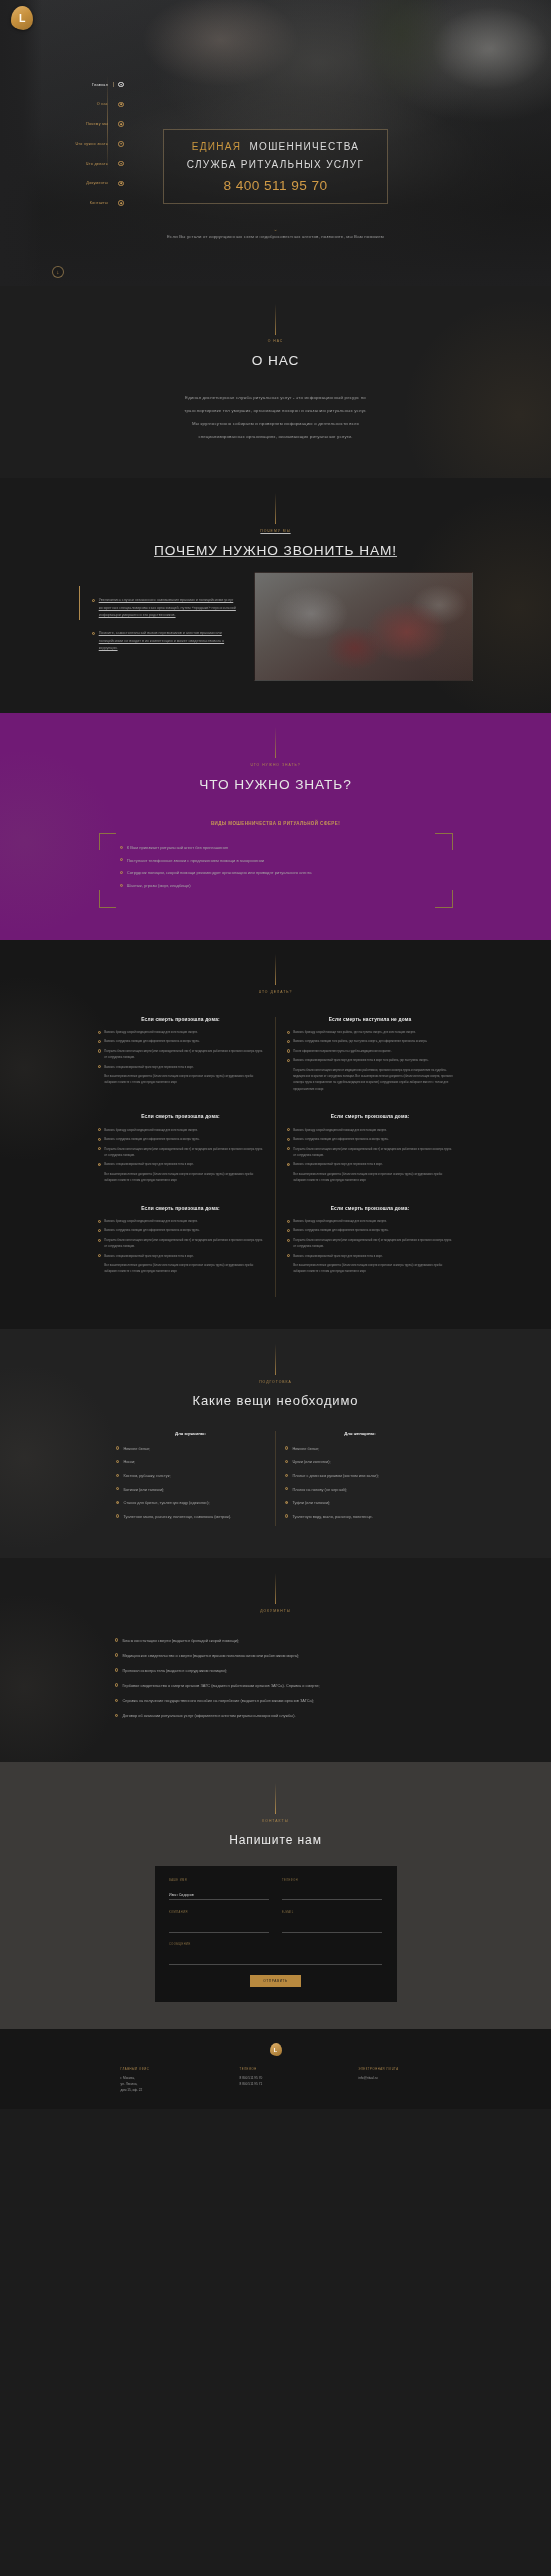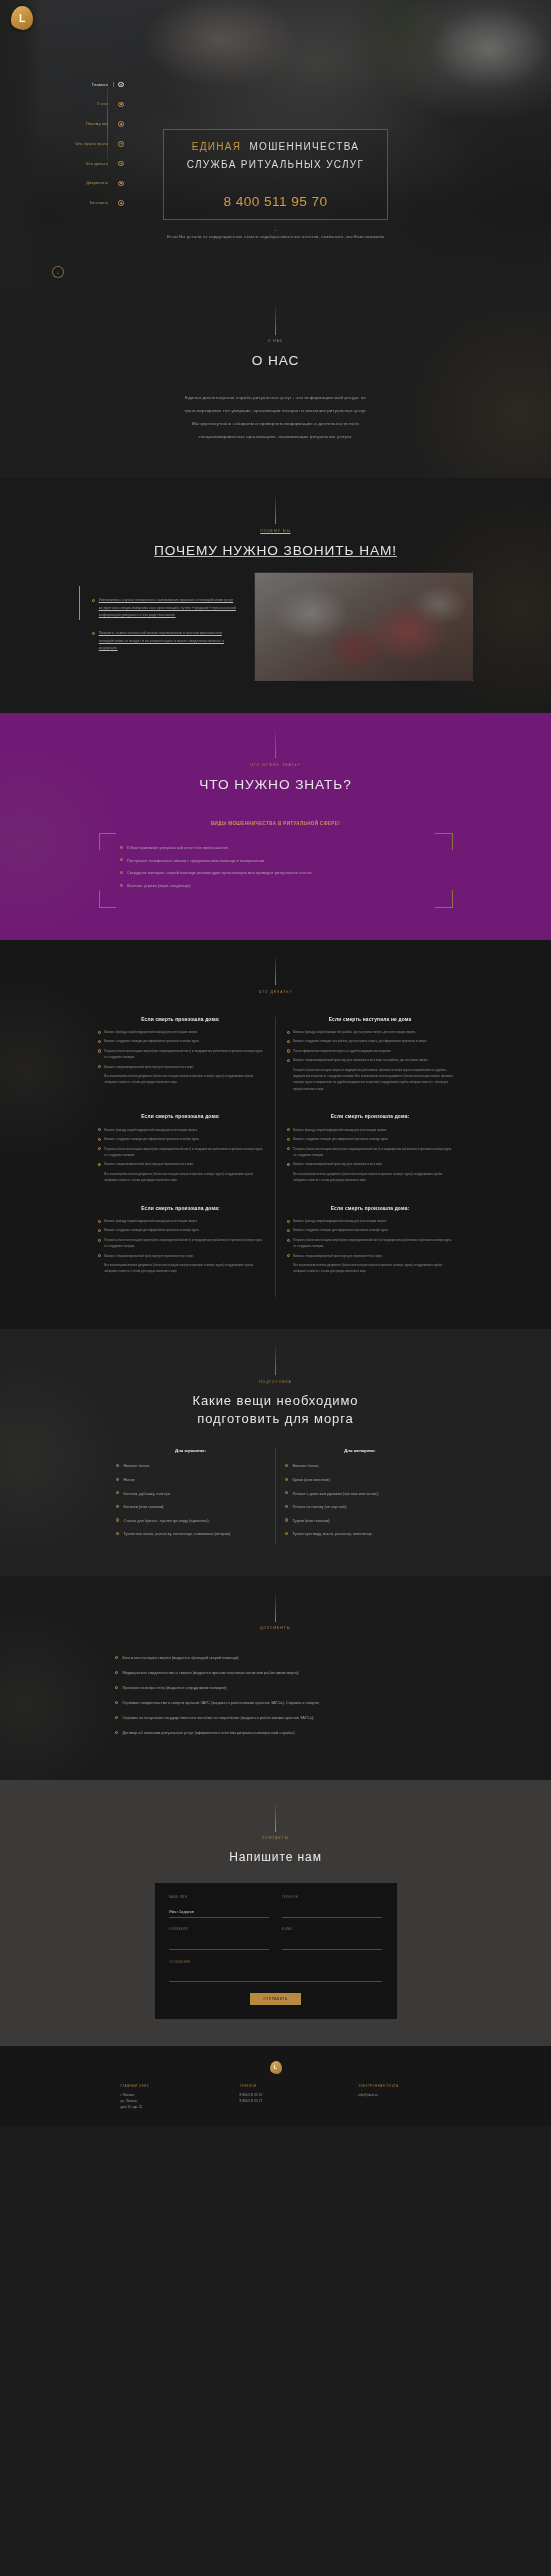--- a/index.html
+++ b/index.html
@@ -57,21 +57,21 @@
   .nav-item.active .nav-dot::after{background:#ededed;}
 
   .hero-card{
     position:absolute;left:163px;top:129px;width:225px;
     border:0.8px solid rgba(172,146,104,.45);
     padding:11.3px 8px 10.5px;text-align:center;
     background:rgba(26,26,26,.30);
   }
   .hero-l1{font-size:10px;letter-spacing:1.3px;color:#dcdcdc;margin-bottom:6.4px;font-weight:300;}
   .hero-l1 .accent{color:#c9963f;}
-  .hero-l2{font-size:10px;letter-spacing:1.3px;color:#dcdcdc;margin-bottom:24px;font-weight:300;}
+  .hero-l2{font-size:10px;letter-spacing:1.3px;color:#dcdcdc;margin-bottom:8px;font-weight:300;}
   .hero-phone{font-size:13.7px;letter-spacing:0.4px;color:#d09a46;font-weight:300;}
 
   .hero-sub{position:absolute;left:0;right:0;top:233px;text-align:center;font-size:4.3px;line-height:1.85;color:#9a9a9a;letter-spacing:0.2px;}
   .hero-chev{position:absolute;left:50%;top:227px;transform:translateX(-50%);color:#b08a4d;font-size:4.8px;}
   .hero-badge{
     position:absolute;left:52px;top:266px;width:12px;height:12px;border-radius:50%;
     border:0.8px solid rgba(190,155,95,.6);display:flex;align-items:center;justify-content:center;
     color:#c79a55;font-size:5.6px;background:rgba(20,20,20,.4);
   }
 
@@ -435,21 +435,20 @@
       </div>
 
     </div>
   </section>
 
   <section class="section bg-e morg-wrap">
     <div class="glow-l"></div>
     <div class="sec-line"></div>
     <div class="sec-kicker">ПОДГОТОВКА</div>
     <div class="sec-title two">Какие вещи необходимо</div>
-    <div class="sec-title two">подготовить для морга</div>
     <div class="morg-grid">
       <div class="morg-col left">
         <div class="morg-h">Для мужчины:</div>
         <div class="morg-li">
             <span class="why-bullet"></span>
             <span class="why-text">Нижнее белье;</span>
           </div>
         <div class="morg-li">
             <span class="why-bullet"></span>
             <span class="why-text">Носки;</span>

